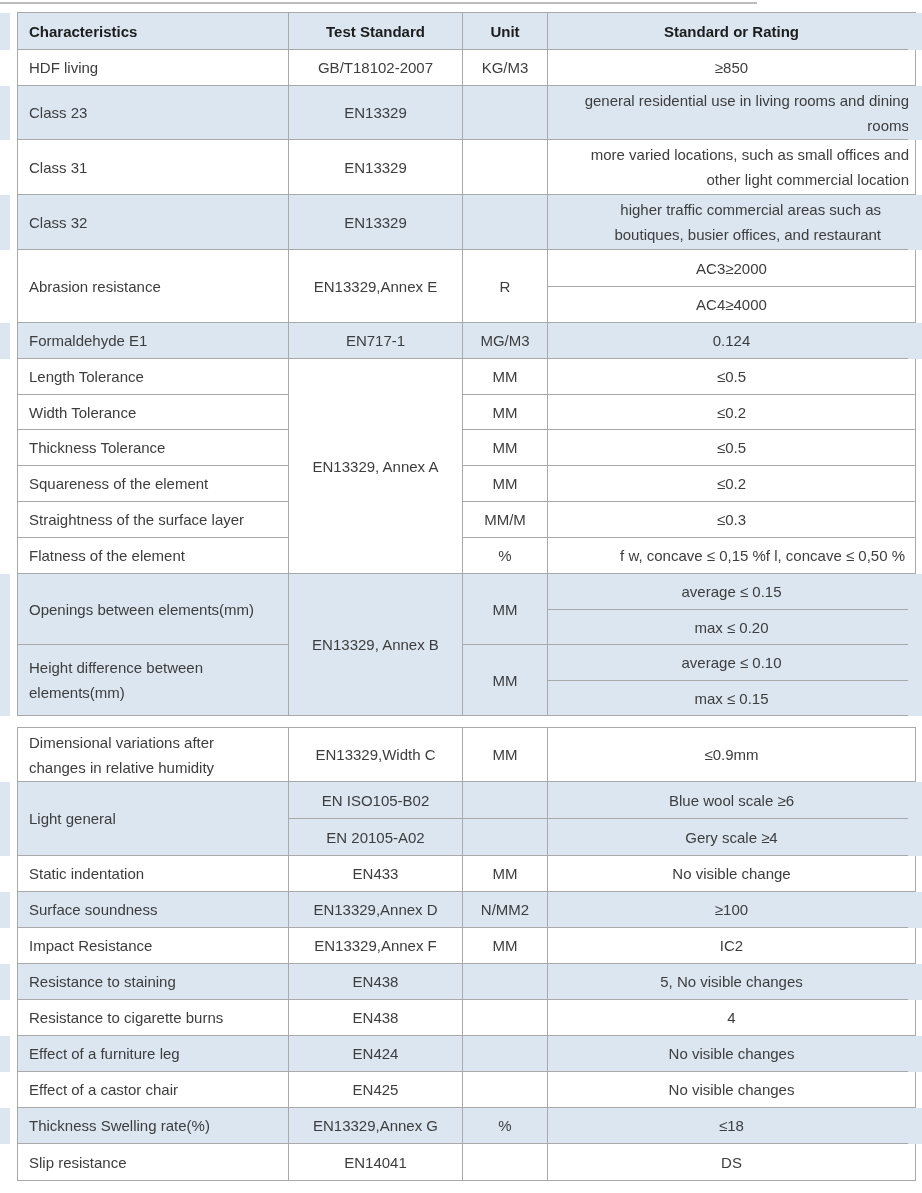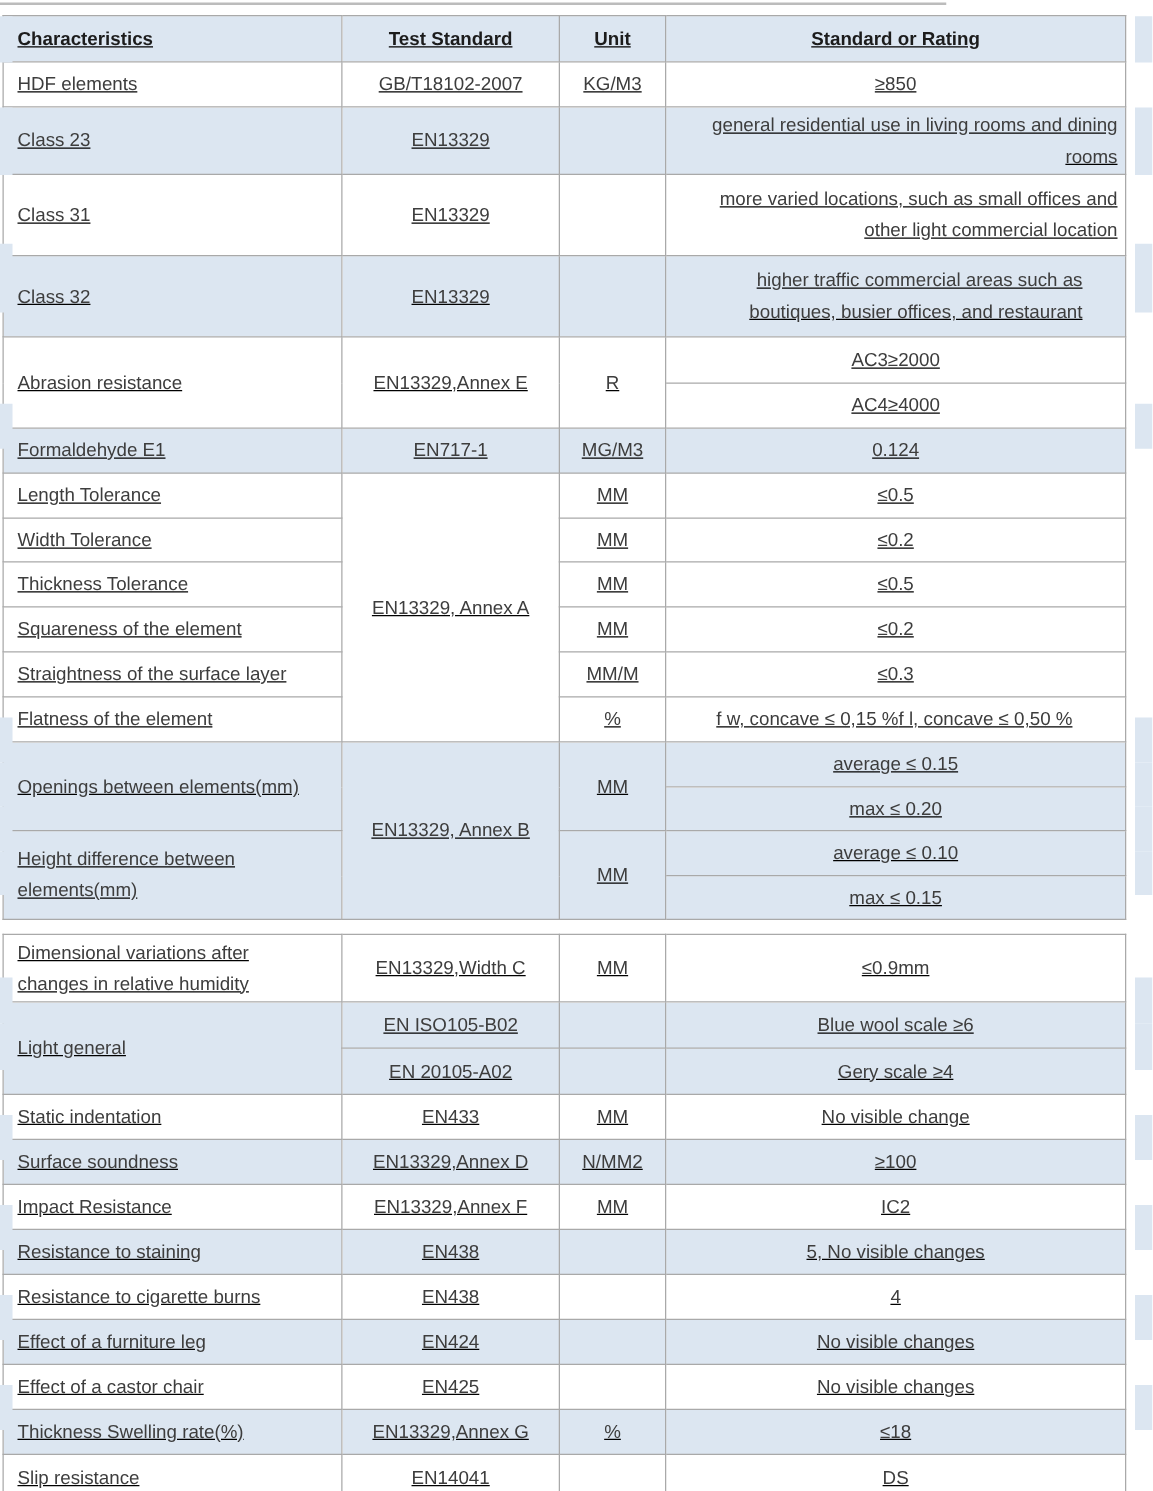--- a/index.html
+++ b/index.html
@@ -11,51 +11,50 @@
   }
   .artifact-line {
     position: absolute; top: 2px; left: 0;
     width: 757px; height: 2px;
     background: var(--artifact-line, #bcbcbc);
   }
   table.spec {
     border-collapse: collapse;
     table-layout: fixed;
     width: 898px;
-    margin-left: 2px;
-    text-decoration: underline;
+    margin-left: 17px;
   }
   table.t1 { margin-top: 12px; }
   table.t2 { margin-top: 11px; }
   col.c1 { width: 271px; }
   col.c2 { width: 174px; }
   col.c3 { width: 85px; }
   col.c4 { width: 368px; }
   th, td {
     border: 1px solid var(--border, #a9a9a9);
     text-align: center;
     vertical-align: middle;
     font-size: 15px;
     line-height: 25px;
     color: var(--text, #3d3d3d);
     overflow: hidden;
   }
   th { font-weight: bold; color: var(--header-text, #1c1c1c); }
   tr { height: 36px; }
   tr.h37 { height: 37px; }
   tr.h54 { height: 54px; }
-  tr.h55 { height: 65px; }
+  tr.h55 { height: 55px; }
   tr.h35 { height: 35px; }
   .left { text-align: left; padding-left: 11px; }
   td.desc { text-align: right; padding-left: 8px; padding-right: 6px; }
   td.pr34 { padding-right: 34px; padding-left: 37px; }
   td.wrap2 { padding-right: 27px; }
   tr.stripe th, tr.stripe td { background: var(--stripe-bg, #dce6f1); }
   .split {
-    display: flex; justify-content: center; align-items: center;
+    display: flex; justify-content: flex-end; align-items: center;
     padding: 0 10px 0 8px;
   }
   .rail { position: absolute; top: 0; height: 1193px; pointer-events: none; }
   .rail-left { left: 0; width: 10px; }
   .rail-right { right: 0; width: 14px; }
   .rail .bleed { position: absolute; left: 0; width: 100%; background: var(--stripe-bg, #dce6f1); }
 </style>
 </head>
 <body>
 
@@ -71,21 +70,21 @@
   <thead>
     <tr class="stripe h37">
       <th class="left">Characteristics</th>
       <th>Test Standard</th>
       <th>Unit</th>
       <th>Standard or Rating</th>
     </tr>
   </thead>
   <tbody>
     <tr>
-      <td class="left">HDF elements</td>
+      <td class="left">HDF living</td>
       <td>GB/T18102-2007</td>
       <td>KG/M3</td>
       <td>≥850</td>
     </tr>
     <tr class="stripe h54">
       <td class="left">Class 23</td>
       <td>EN13329</td>
       <td></td>
       <td class="desc">general residential use in living rooms and dining rooms</td>
     </tr>

